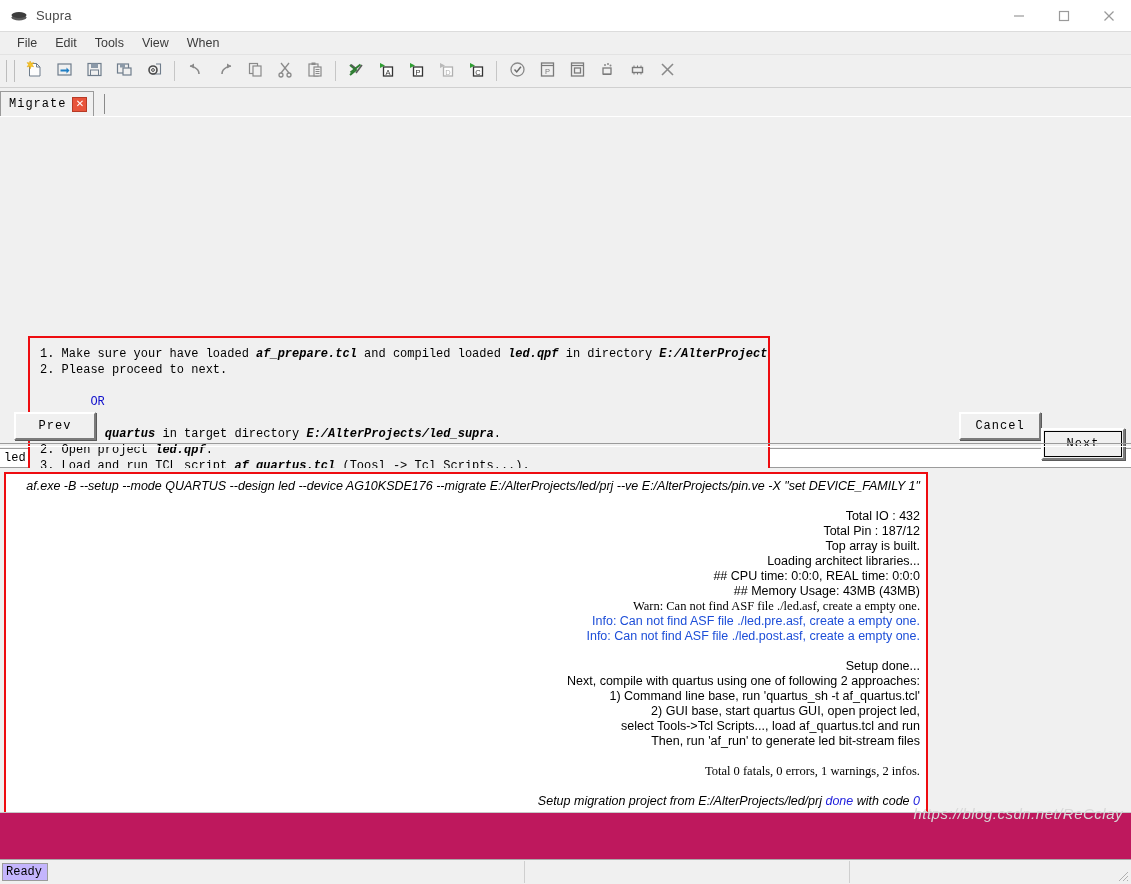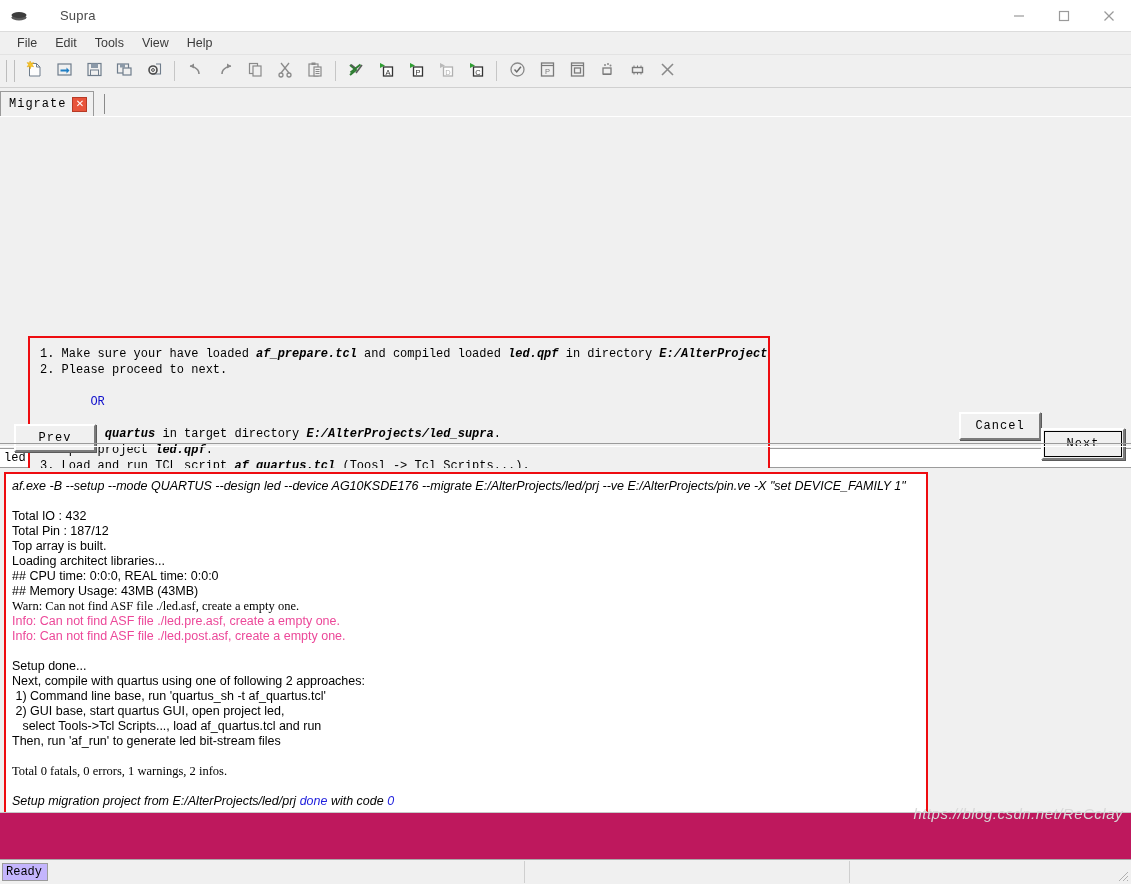--- a/index.html
+++ b/index.html
@@ -26,21 +26,20 @@
 
   
   .titlebar {
     height: 31px;
     background: #ffffff;
     border-bottom: 1px solid #dcdcdc;
     display: flex;
     align-items: center;
     flex: 0 0 auto;
     position: relative;
-    gap: 24px;
   }
   .title-logo {
     width: 18px;
     height: 18px;
     margin-left: 10px;
     margin-right: 8px;
     position: relative;
     flex: 0 0 auto;
   }
   .title-logo svg { display:block; }
@@ -222,21 +221,21 @@
     border-bottom: 2px solid #7b7b7b;
     box-shadow: 1px 1px 0 0 #5a5a5a;
     font-family: "Liberation Mono", monospace;
     font-size: 12px;
     color: #000;
     display: flex;
     align-items: center;
     justify-content: center;
     letter-spacing: 1px;
   }
-  #btn-prev   { left: 14px;  top: 20px;  width: 78px; height: 24px; }
+  #btn-prev   { left: 14px;  top: 8px;  width: 78px; height: 24px; }
   #btn-cancel { left: 959px; top: 8px;  width: 78px; height: 24px; }
   #btn-next   { left: 1041px;top: 24px;  width: 80px; height: 28px; border-width: 2px; outline: 1px solid #000; outline-offset: -4px;}
 
   .hsep {
     position: absolute;
     left: 0; top: 326px; width: 1131px; height: 2px;
     border-top: 1px solid #9b9b9b;
     border-bottom: 1px solid #ffffff;
   }
 
@@ -268,33 +267,34 @@
     position: absolute;
     left: 4px;
     top: 4px;
     width: 924px;
     height: 344px;
     background: #ffffff;
     border: 2px solid #ee0c10;
     box-sizing: border-box;
     padding: 5px 6px;
     overflow: hidden;
+    text-align: right;
   }
   .log {
     font-family: "Liberation Sans", sans-serif;
     font-size: 12.5px;
     line-height: 15px;
     color: #000;
     white-space: pre-wrap;
   }
   .log .ln { display: block; height: 15px; }
   .log .ln.blank { height: 15px; }
   .it { font-style: italic; }
   .c-warn { color: #000000; font-family: Liberation Serif, serif; }
-  .c-info { color: #ec4899; }
+  .c-info { color: #1d4ed8; }
   .c-blue { color: #2222dd; }
 
   
   .bottom-filler {
     flex: 0 0 auto;
     height: 46px;
     background: #be185d;
     border-top: 1px solid #c8c8c8;
     position: relative;
     font-style: italic;
@@ -370,21 +370,21 @@
           </svg>
       </div>
     </div>
   </div>
 
   <div class="menubar">
     <div class="menu-item">File</div>
     <div class="menu-item">Edit</div>
     <div class="menu-item">Tools</div>
     <div class="menu-item">View</div>
-    <div class="menu-item">Help</div>
+    <div class="menu-item">When</div>
   </div>
 
   <div class="toolbar">
     <div class="grip"></div>
 
     <div class="tb-btn">
       <span>
         <svg width="19" height="19" viewBox="0 0 19 19">
           <path d="M4.5 3.5 h7 l3.5 3.5 v9 h-10.5 z" fill="#fdfdfd" stroke="#6f7d8c" stroke-width="1"></path>
           <path d="M11.5 3.5 v3.5 h3.5" fill="none" stroke="#6f7d8c" stroke-width="1"></path>

